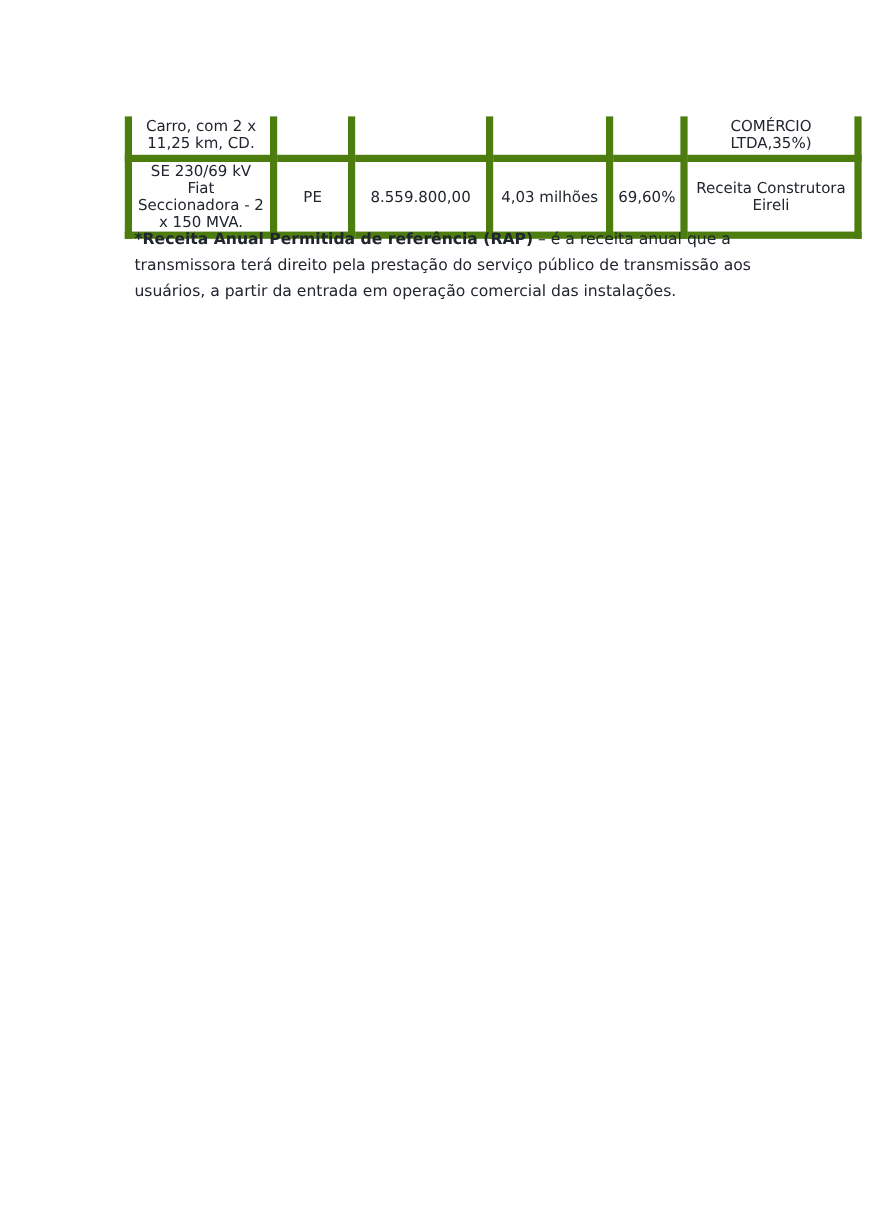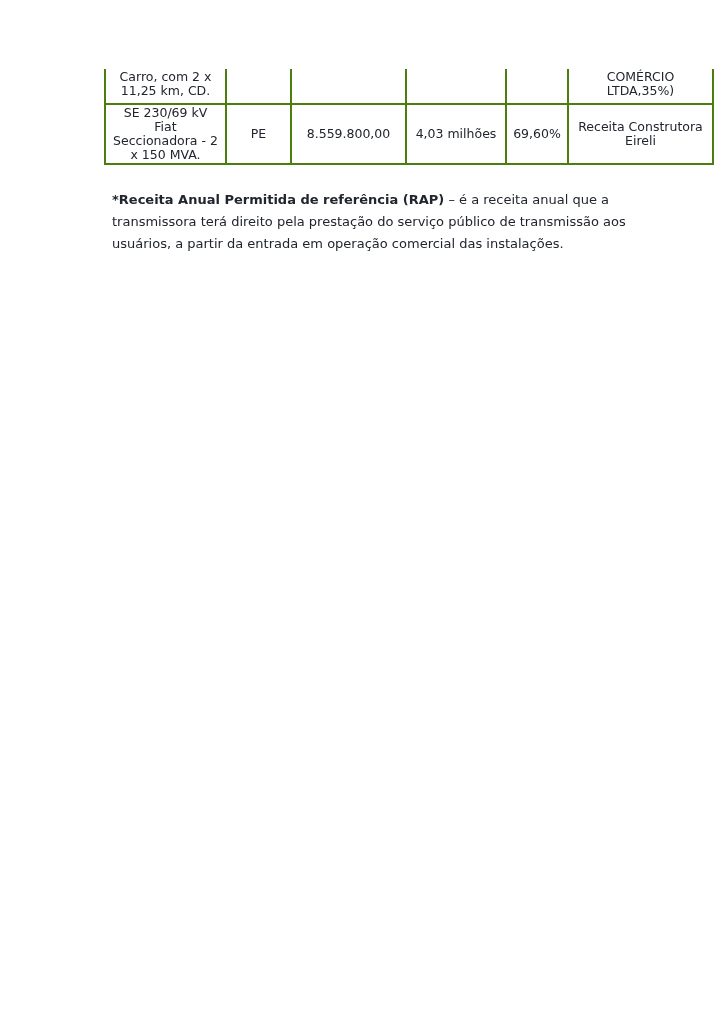--- a/index.html
+++ b/index.html
@@ -12,30 +12,30 @@
     width: 724px;
     height: 1024px;
     background: #ffffff;
     overflow: hidden;
     font-family: "DejaVu Sans", "Liberation Sans", sans-serif;
     color: #21252e;
   }
   table.doc-table {
     position: absolute;
     left: 104px;
-    top: 69px;
+    top: 97px;
     width: 608px;
     border-collapse: collapse;
     table-layout: fixed;
     font-size: 12.5px;
     line-height: 14px;
     color: #21252e;
   }
   table.doc-table td {
-    border: 2px solid #4d7c0f;
+    border: 6px solid #4d7c0f;
     padding: 1px 3px;
     vertical-align: middle;
     text-align: center;
     white-space: pre-line;
     overflow: hidden;
     word-wrap: break-word;
   }
   tr.row-cut {
     height: 35px;
   }

